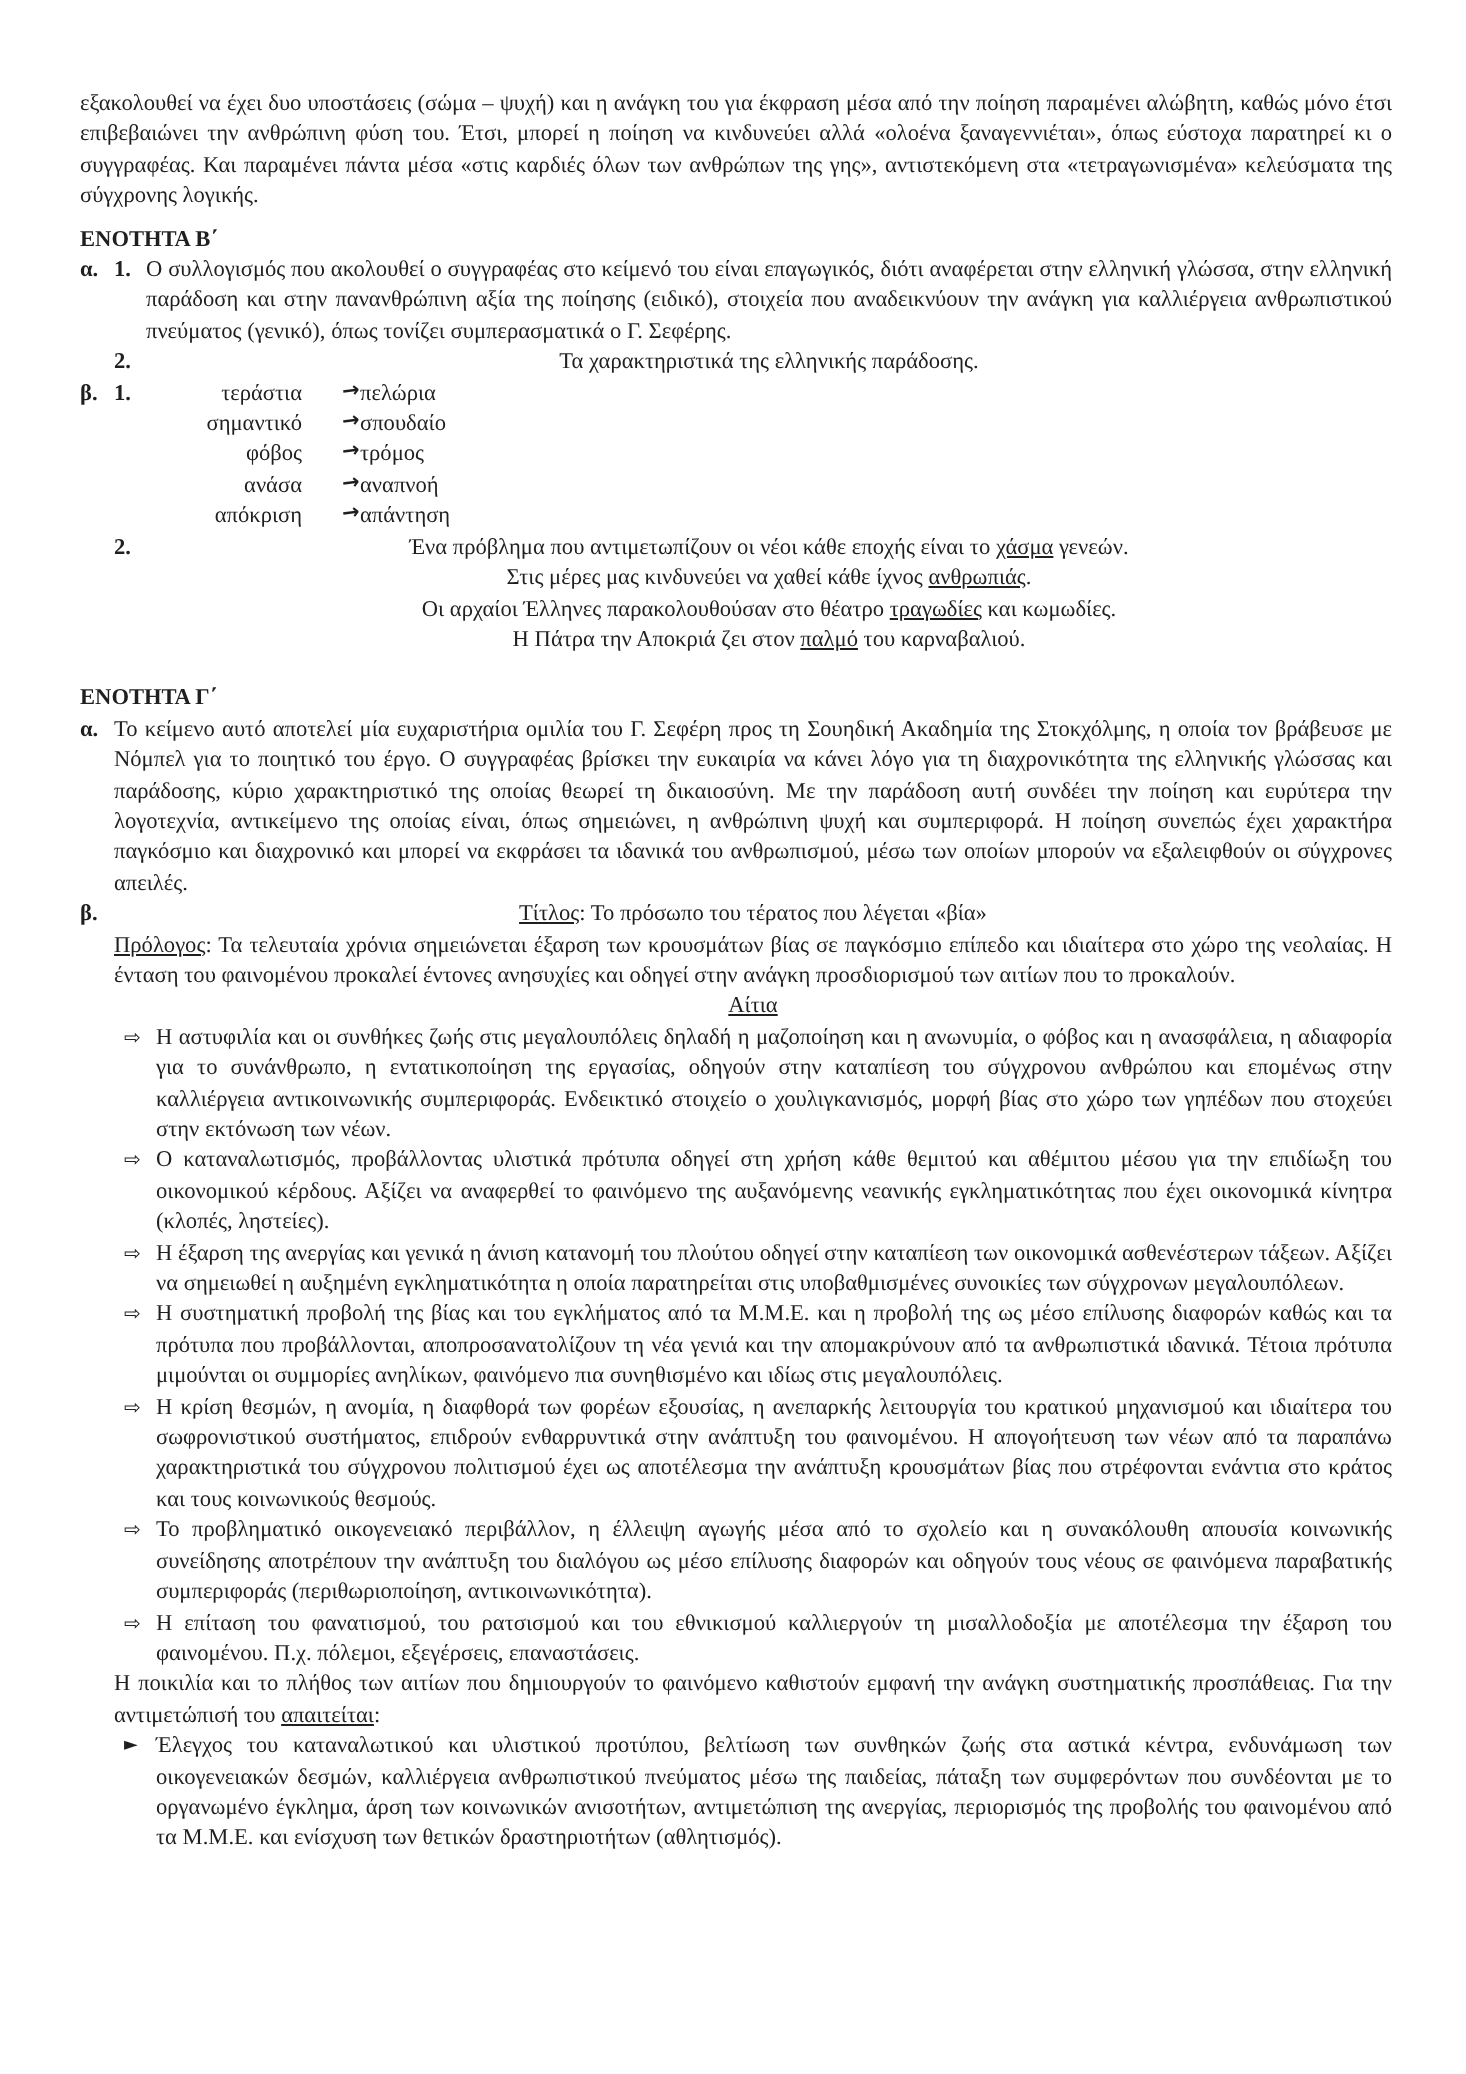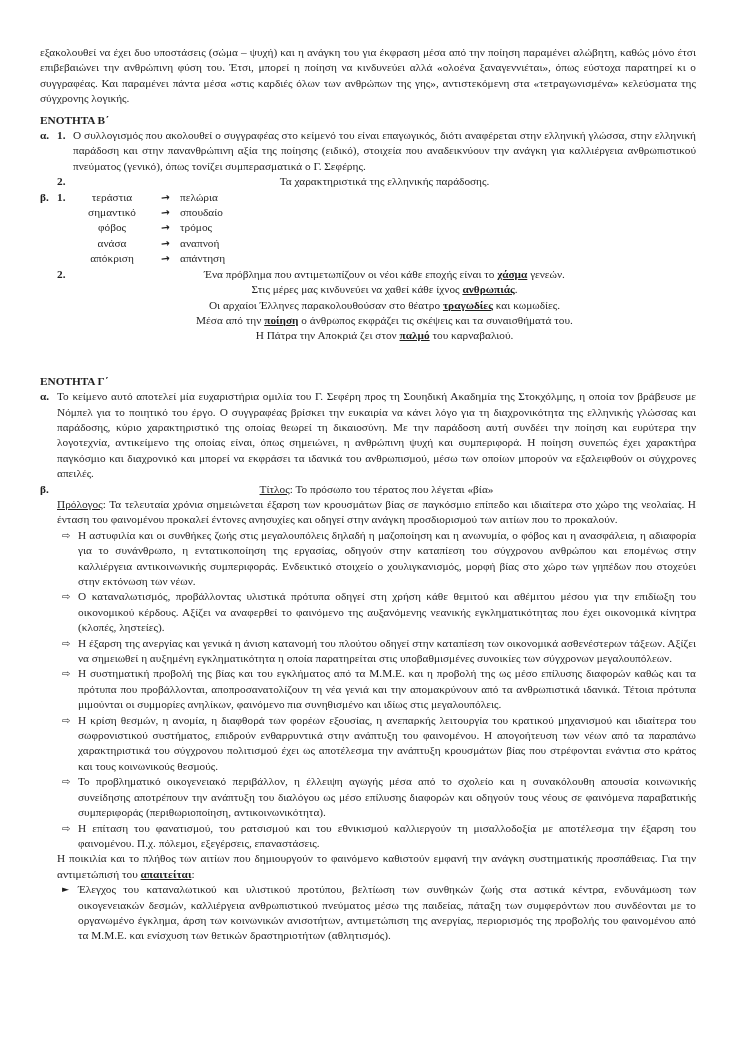--- a/index.html
+++ b/index.html
@@ -15,37 +15,37 @@
     line-height:15.4px;
     color:#1f1f1f;
     text-align:justify;
   }
   p{margin:0;}
   .section-title{
     text-align:left;
     font-weight:bold;
     margin-top:6px;
   }
-  .section-title.gap{margin-top:30px;}
+  .section-title.gap{margin-top:14px;}
   
   .row3{display:grid;grid-template-columns:17px 16px 1fr;}
   .row2{display:grid;grid-template-columns:17px 1fr;}
   .lbl{font-weight:bold;}
   .num{font-weight:bold;}
   
-  .pair{display:grid;grid-template-columns:78px 29px auto;justify-content:start;text-align:center;}
+  .pair{display:grid;grid-template-columns:78px 29px auto;justify-content:start;text-align:right;}
   .pair-arrow{
     font-family:"DejaVu Sans", sans-serif;
     font-weight:bold;
     transform:rotate(-8deg);
     display:inline-block;
     font-size:10.5px;
   }
   .u{text-decoration:underline;}
-  .bu{font-weight:bold;text-decoration:underline;}
+  .bu{font-weight:normal;text-decoration:underline;}
   
   .bullet{display:grid;grid-template-columns:16px 1fr;padding-left:5px;}
   .bullet .marker{
     font-family:"DejaVu Sans", sans-serif;
     font-size:10px;
     line-height:15.4px;
   }
   .measure .marker{font-size:9px;}
   .sent{text-align:center;}
 </style>
@@ -127,40 +127,36 @@
     <p class="sent"><span>Στις μέρες μας κινδυνεύει να χαθεί κάθε ίχνος </span><span class="bu">ανθρωπιάς</span><span>.</span></p>
   </div>
   <div class="row3">
     <span></span>
       <span></span>
     <p class="sent"><span>Οι αρχαίοι Έλληνες παρακολουθούσαν στο θέατρο </span><span class="bu">τραγωδίες</span><span> και κωμωδίες.</span></p>
   </div>
   <div class="row3">
     <span></span>
       <span></span>
-    <p class="sent"><span>Μέσα από την </span><span class="bu">ποίηση</span><span> ο άνθρωπος εκφράζει τις σκέψεις και τα συναισθήματά του.</span></p>
-  </div>
-  <div class="row3">
-    <span></span>
-      <span></span>
     <p class="sent"><span>Η Πάτρα την Αποκριά ζει στον </span><span class="bu">παλμό</span><span> του καρναβαλιού.</span></p>
   </div>
 
   <div class="section-title gap">ΕΝΟΤΗΤΑ Γ΄</div>
 
   <div class="row2">
     <span class="lbl">α.</span>
     <p>Το κείμενο αυτό αποτελεί μία ευχαριστήρια ομιλία του Γ. Σεφέρη προς τη Σουηδική Ακαδημία της Στοκχόλμης, η οποία τον βράβευσε με Νόμπελ για το ποιητικό του έργο. Ο συγγραφέας βρίσκει την ευκαιρία να κάνει λόγο για τη διαχρονικότητα της ελληνικής γλώσσας και παράδοσης, κύριο χαρακτηριστικό της οποίας θεωρεί τη δικαιοσύνη. Με την παράδοση αυτή συνδέει την ποίηση και ευρύτερα την λογοτεχνία, αντικείμενο της οποίας είναι, όπως σημειώνει, η ανθρώπινη ψυχή και συμπεριφορά. Η ποίηση συνεπώς έχει χαρακτήρα παγκόσμιο και διαχρονικό και μπορεί να εκφράσει τα ιδανικά του ανθρωπισμού, μέσω των οποίων μπορούν να εξαλειφθούν οι σύγχρονες απειλές.</p>
   </div>
 
   <div class="row2">
     <span class="lbl">β.</span>
     <div>
       <p class="sent"><span class="u">Τίτλος</span><span>: Το πρόσωπο του τέρατος που λέγεται «βία»</span></p>
       <p><span class="u">Πρόλογος</span><span>: Τα τελευταία χρόνια σημειώνεται έξαρση των κρουσμάτων βίας σε παγκόσμιο επίπεδο και ιδιαίτερα στο χώρο της νεολαίας. Η ένταση του φαινομένου προκαλεί έντονες ανησυχίες και οδηγεί στην ανάγκη προσδιορισμού των αιτίων που το προκαλούν.</span></p>
+      <p class="sent u-head"><span class="u">Αίτια</span></p>
 
       <div class="bullet">
         <span class="marker">⇨</span>
         <p>Η αστυφιλία και οι συνθήκες ζωής στις μεγαλουπόλεις δηλαδή η μαζοποίηση και η ανωνυμία, ο φόβος και η ανασφάλεια, η αδιαφορία για το συνάνθρωπο, η εντατικοποίηση της εργασίας, οδηγούν στην καταπίεση του σύγχρονου ανθρώπου και επομένως στην καλλιέργεια αντικοινωνικής συμπεριφοράς. Ενδεικτικό στοιχείο ο χουλιγκανισμός, μορφή βίας στο χώρο των γηπέδων που στοχεύει στην εκτόνωση των νέων.</p>
       </div>
       <div class="bullet">
         <span class="marker">⇨</span>
         <p>Ο καταναλωτισμός, προβάλλοντας υλιστικά πρότυπα οδηγεί στη χρήση κάθε θεμιτού και αθέμιτου μέσου για την επιδίωξη του οικονομικού κέρδους. Αξίζει να αναφερθεί το φαινόμενο της αυξανόμενης νεανικής εγκληματικότητας που έχει οικονομικά κίνητρα (κλοπές, ληστείες).</p>
       </div>
       <div class="bullet">

